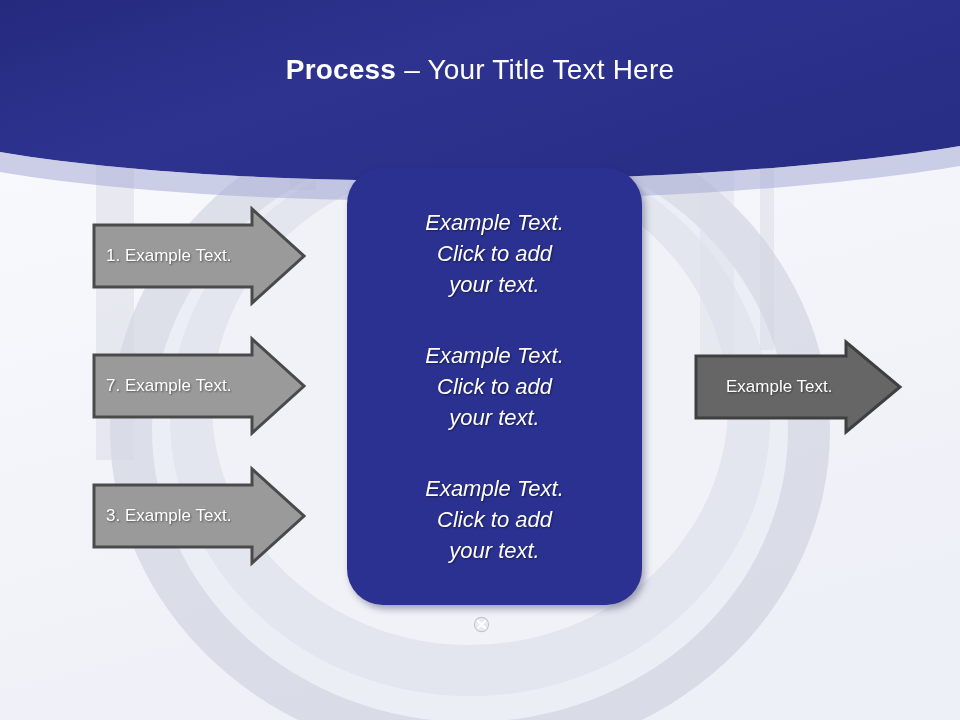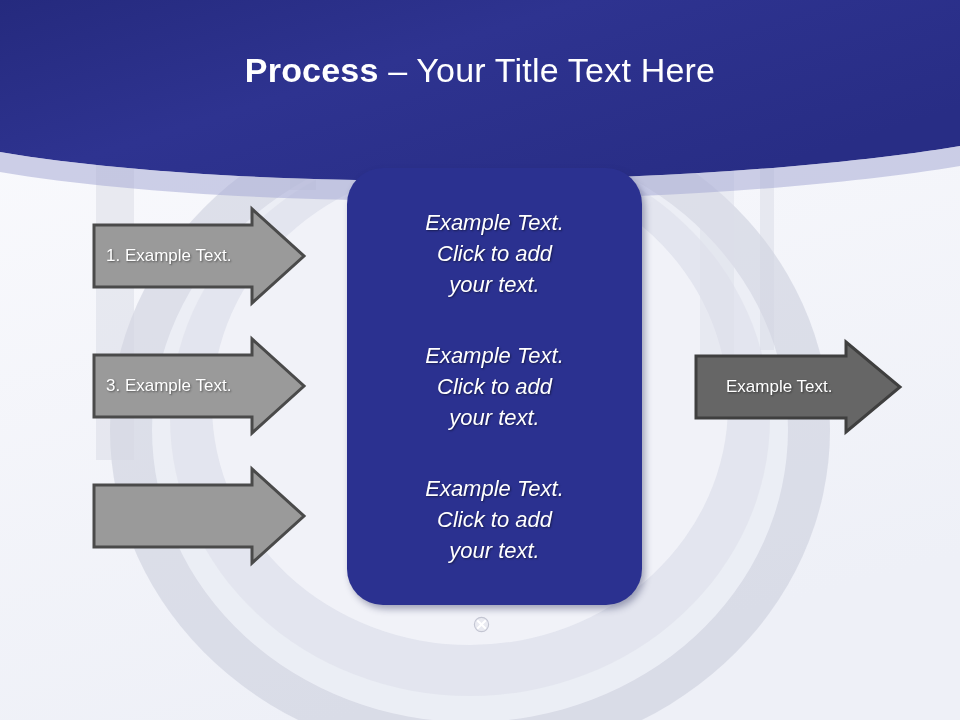--- a/index.html
+++ b/index.html
@@ -12,21 +12,21 @@
 
   
   .bg-layer{position:absolute;inset:0;overflow:hidden;}
   .bg-svg{position:absolute;left:0;top:0;}
 
   
   .header-band{position:absolute;left:0;top:0;width:960px;height:175px;}
   .title{
     position:absolute;left:0;top:50px;width:960px;
     text-align:center;color:#ffffff;
-    font-size:34px;line-height:40px;font-weight:400;
+    font-size:28px;line-height:40px;font-weight:400;
     letter-spacing:.2px;white-space:nowrap;
   }
   .title .strong{font-weight:700;}
   .title .dash{font-weight:400;}
 
   
   .photo-panel{
     position:absolute;left:172px;top:592px;width:624px;height:128px;
     background:linear-gradient(160deg,#c9cbd8 0%, #c3c5d4 45%, #c8cad7 100%);
     border-radius:14px 14px 0 0;
@@ -141,27 +141,28 @@
     <svg width="214" height="98" viewBox="0 0 214 98">
       <polygon points="2,18 160,18 160,2 212,49 160,96 160,80 2,80" fill="#9a9a9a" stroke="#4a4a4a" stroke-width="3" stroke-linejoin="miter"></polygon>
     </svg>
     <div class="arrow-label">1. Example Text.</div>
   </div>
 
   <div class="arrow a2">
     <svg width="214" height="98" viewBox="0 0 214 98">
       <polygon points="2,18 160,18 160,2 212,49 160,96 160,80 2,80" fill="#9a9a9a" stroke="#4a4a4a" stroke-width="3" stroke-linejoin="miter"></polygon>
     </svg>
-    <div class="arrow-label">3. Example Text.</div>
+    <div class="arrow-label">7. Example Text.</div>
   </div>
 
   <div class="arrow a3">
     <svg width="214" height="98" viewBox="0 0 214 98">
       <polygon points="2,18 160,18 160,2 212,49 160,96 160,80 2,80" fill="#9a9a9a" stroke="#4a4a4a" stroke-width="3" stroke-linejoin="miter"></polygon>
     </svg>
+    <div class="arrow-label">3. Example Text.</div>
   </div>
 
   <div class="center-box">
     <div class="center-text">
       <div class="para">Example Text.
 Click  to add
 your text.</div>
       <div class="para">Example Text.
 Click  to add
 your text.</div>

